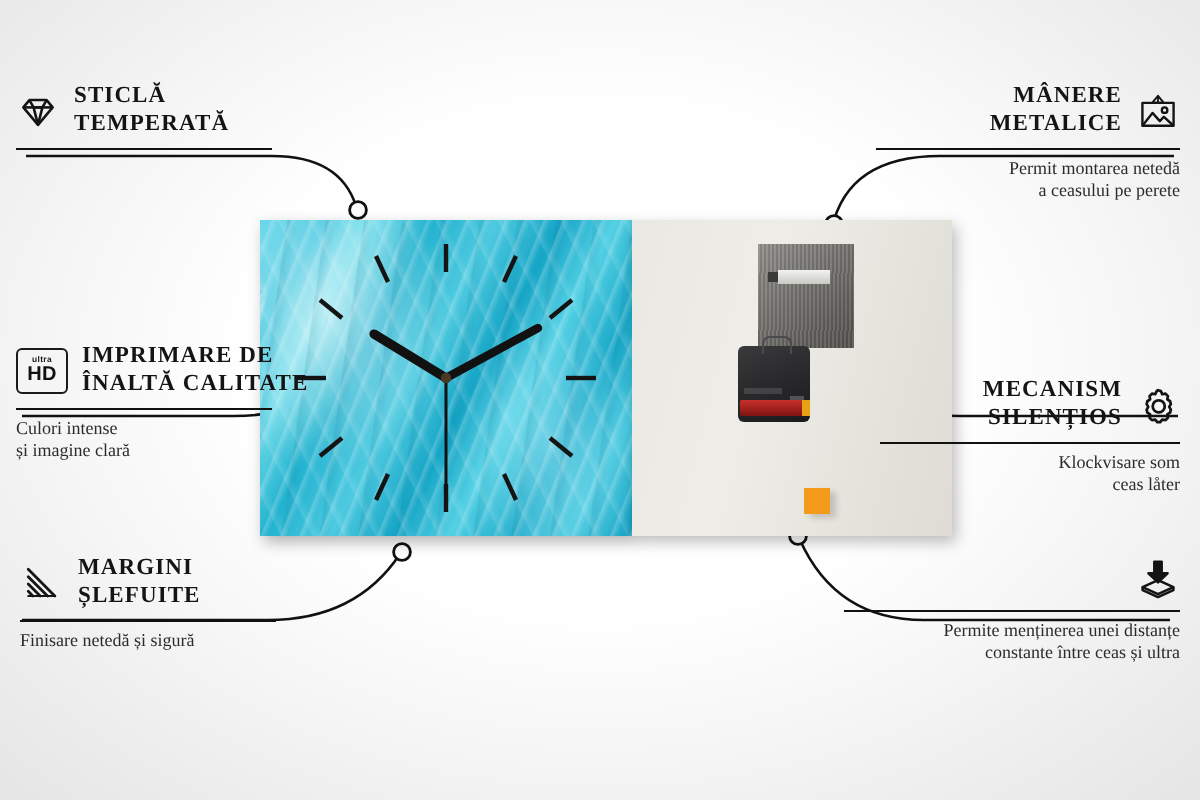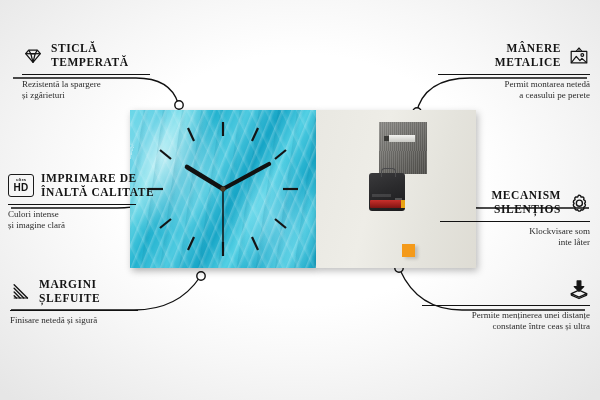--- a/index.html
+++ b/index.html
@@ -271,37 +271,35 @@
     <div class="mechanism">
       <div class="loop"></div>
       <div class="label-bar"></div>
       <div class="label-bar2"></div>
       <div class="battery"></div>
       <div class="battery-tip"></div>
     </div>
     <div class="foam-spacer"></div>
   </div>
 
-  <div class="feature" style="left:22px; top:42px; width:160px;">
+  <div class="feature" style="left:8px; top:42px; width:160px;">
     <div class="feat-head">
       <span class="icon-box">
         <svg viewBox="0 0 24 24" fill="none" stroke="#141414" stroke-width="1.4" stroke-linejoin="round">
           <path d="M4 9.5 L7.3 5.5 H16.7 L20 9.5 L12 19 Z"></path>
           <path d="M4 9.5 H20"></path>
           <path d="M7.3 5.5 L9.6 9.5 L12 19"></path>
           <path d="M16.7 5.5 L14.4 9.5 L12 19"></path>
           <path d="M9.6 9.5 H14.4"></path>
         </svg>
       </span>
       <span class="feat-title ta-left">STICLĂ
 TEMPERATĂ</span>
     </div>
     <div style="border-top:1.3px solid #111; margin-top:5px; width:128px;"></div>
-    <div class="feat-sub">Rezistentă la spargere
-și zgârieturi</div>
   </div>
 
   <div class="feature" style="left:8px; top:172px; width:170px;">
     <div class="feat-head">
       <span class="hd-badge">
         <span class="ultra">ultra</span>
         <span class="hd">HD</span>
       </span>
       <span class="feat-title ta-left">IMPRIMARE DE
 ÎNALTĂ CALITATE</span>
@@ -357,21 +355,21 @@
           <path d="M12 3.4 L13.6 3.9 L14.3 5.6 L16.1 5.3 L17.4 6.6 L17.1 8.4 L18.6 9.4 L19 11 L18.1 12.5
                    L19 14 L18.6 15.6 L17.1 16.6 L17.4 18.4 L16.1 19.7 L14.3 19.4 L13.2 20.8 L11.6 20.8
                    L10.5 19.4 L8.7 19.7 L7.4 18.4 L7.7 16.6 L6.2 15.6 L5.8 14 L6.7 12.5 L5.8 11
                    L6.2 9.4 L7.7 8.4 L7.4 6.6 L8.7 5.3 L10.5 5.6 L11.3 3.9 Z"></path>
           <circle cx="12.4" cy="12.2" r="3.3"></circle>
         </svg>
       </span>
     </div>
     <div style="border-top:1.3px solid #111; margin-top:5px; width:150px; margin-left:auto;"></div>
     <div class="feat-sub ta-right">Klockvisare som
-inte låter</div>
+ceas låter</div>
   </div>
 
   <div class="feature" style="left:420px; top:278px; width:170px;">
     <div class="feat-head right">
       <span class="icon-box">
         <svg viewBox="0 0 24 24" fill="none" stroke="#141414" stroke-width="1.4" stroke-linejoin="round">
           <path d="M10 3.2 H14 V9.4 H17.2 L12 14.4 L6.8 9.4 H10 Z" fill="#141414"></path>
           <path d="M12 13.2 L20.4 17 L12 20.8 L3.6 17 Z"></path>
           <path d="M3.6 17 V18.6 L12 22.4 L20.4 18.6 V17"></path>
         </svg>

